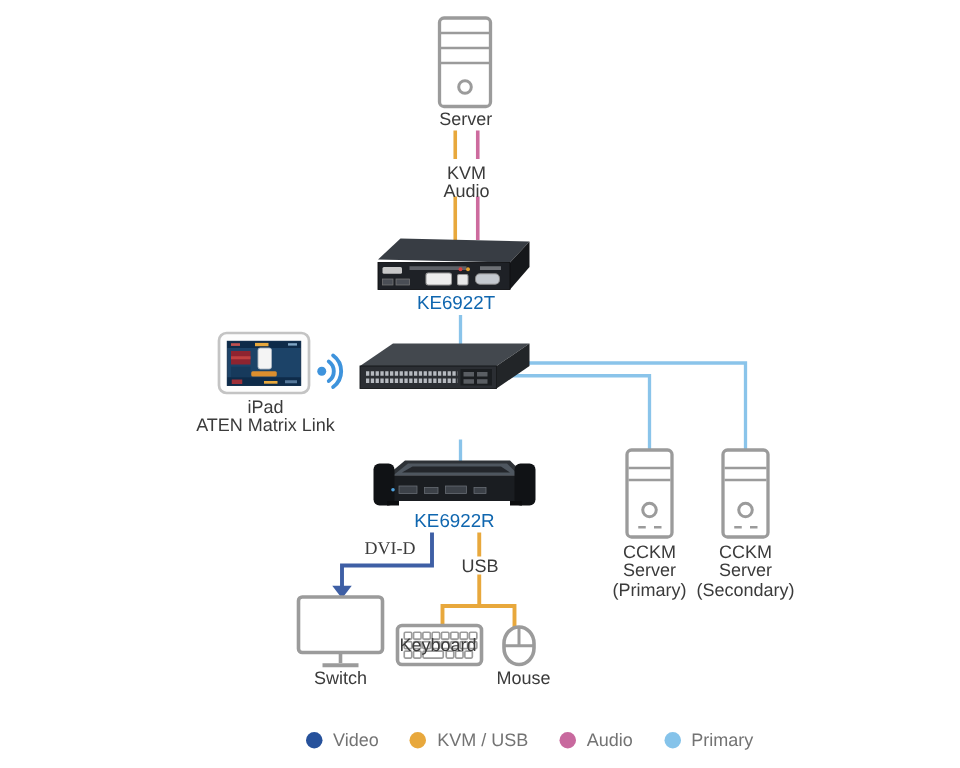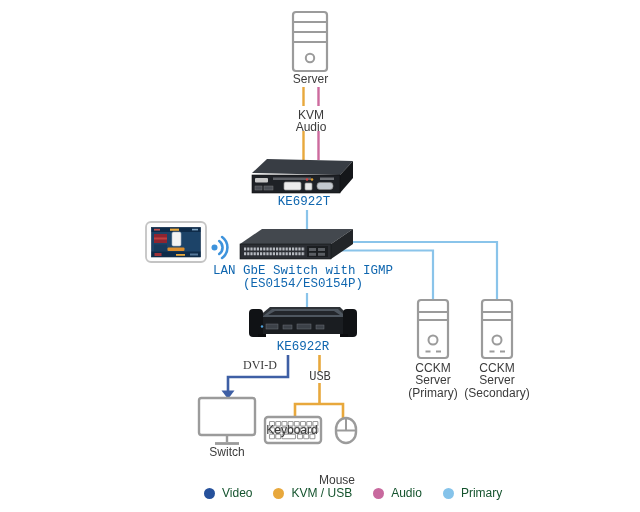--- a/index.html
+++ b/index.html
@@ -1,26 +1,26 @@
 <!DOCTYPE html>
 <html><head>
 <meta charset="utf-8">
 <style>
   html,body{margin:0;padding:0;background:#fff;}
   .canvas{position:relative;width:640px;height:512px;background:#fff;overflow:hidden;
           font-family:"Liberation Sans",sans-serif;}
   svg{position:absolute;left:0;top:0;}
   .lbl{position:absolute;font-size:12px;color:#3b3b3b;transform:translateX(-50%);
        text-align:center;white-space:pre-line;line-height:12.5px;}
-  .blue{color:#0F66AF;font-size:12.5px;line-height:13.5px;font-family:Liberation Mono, monospace;}
+  .blue{color:#0F66AF;font-size:12.5px;line-height:13.5px;}
   .wbg{background:#fff;padding:0 3px;}
   .legend{position:absolute;left:204px;top:486px;display:flex;align-items:center;gap:21px;}
   .legend-item{display:flex;align-items:center;gap:7px;}
   .legend-dot{width:11px;height:11px;border-radius:50%;}
-  .legend-label{font-size:12px;color:#14532d;}
+  .legend-label{font-size:12px;color:#737373;}
 </style>
 </head>
 <body>
 
 <div class="canvas">
 
 <svg width="640" height="512" viewBox="0 0 640 512">
   <defs>
     <g id="tower2">
       <rect x="0" y="0" width="30" height="58" rx="3" fill="#fff" stroke="#9B9B9B" stroke-width="2.2"></rect>
@@ -170,28 +170,28 @@
   </g>
   <g>
     <use href="#tower2" x="482" y="300"></use>
   </g>
 </svg>
 
 <div class="lbl" style="left:310.5px;top:73px;">Server</div>
 <div class="lbl" style="left:311px;top:109px;">KVM</div>
 <div class="lbl" style="left:311px;top:120.5px;">Audio</div>
 <div class="lbl blue" style="left:304px;top:196px;">KE6922T</div>
-<div class="lbl blue wbg" style="left:303px;top:264.5px;">LAN GbE Switch with IGMP
-(ES0154/ES0154P)</div>
+<div class="lbl" style="left:177px;top:264.5px;">iPad
+ATEN Matrix Link</div>
 <div class="lbl blue" style="left:303px;top:341px;">KE6922R</div>
 <div class="lbl wbg" style="left:260px;top:359px;font-family:Liberation Serif, serif;">DVI-D</div>
-<div class="lbl wbg" style="left:320px;top:370.5px;font-family:Liberation Mono, monospace;">USB</div>
+<div class="lbl wbg" style="left:320px;top:370.5px;">USB</div>
 <div class="lbl" style="left:227px;top:446px;">Switch</div>
 <div class="lbl" style="left:292px;top:424px;">Keyboard</div>
-<div class="lbl" style="left:337px;top:446px;margin-top:28px;">Mouse</div>
+<div class="lbl" style="left:349px;top:446px;">Mouse</div>
 <div class="lbl" style="left:433px;top:361.5px;">CCKM
 Server
 (Primary)</div>
 <div class="lbl" style="left:497px;top:361.5px;">CCKM
 Server
 (Secondary)</div>
 
 <div class="legend">
   <div class="legend-item">
     <span class="legend-dot" style="background: rgb(38, 81, 155);"></span>

